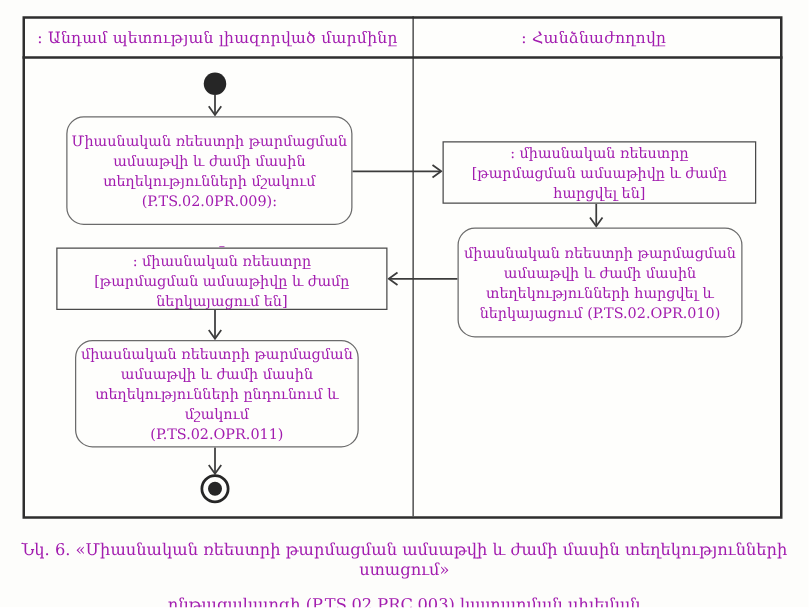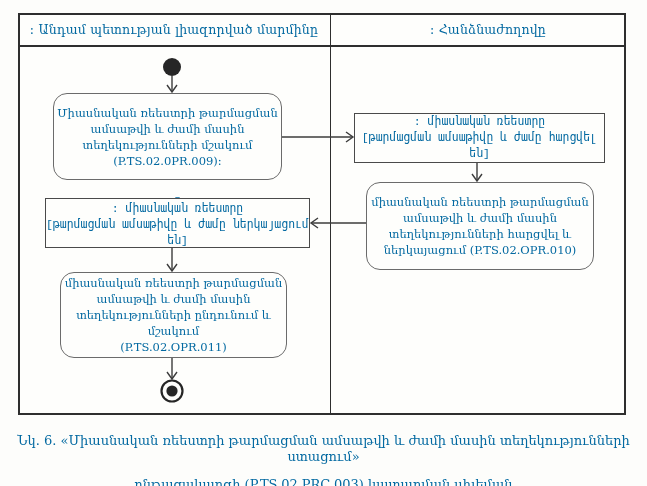--- a/index.html
+++ b/index.html
@@ -6,21 +6,21 @@
     margin: 0;
     padding: 0;
     background: #ffffff;
     font-family: "DejaVu Serif", "DejaVu Sans", serif;
   }
   .screen {
     position: relative;
     width: 647px;
     height: 486px;
     background: #fdfdfb;
-    color: #0369a1;
+    color: #a21caf;
     overflow: hidden;
   }
   
   .frame {
     position: absolute;
     left: 18px; top: 13px;
     width: 604px; height: 398px;
     border: 2px solid #2e2e2e;
     background: #fefefc;
   }
@@ -37,21 +37,21 @@
     border-left: 1.5px solid #2e2e2e;
   }
   .lane-header {
     position: absolute;
     top: 13px; height: 32px;
     display: flex; align-items: center; justify-content: center;
     font-size: 12.5px;
     letter-spacing: 0.2px;
   }
   .lane-header.left  { left: 18px;  width: 312px; }
-  .lane-header.right { left: 341px; width: 294px; }
+  .lane-header.right { left: 328px; width: 294px; }
 
   
   .node {
     position: absolute;
     box-sizing: border-box;
     display: flex;
     flex-direction: column;
     align-items: center;
     justify-content: center;
     text-align: center;
@@ -59,21 +59,20 @@
     line-height: 16px;
     background: #fefefc;
   }
   .activity {
     border: 1.3px solid #6b6b6b;
     border-radius: 14px;
     text-align: center;
   }
   .object {
     border: 1.4px solid #4a4a4a;
-    font-family: Liberation Mono, monospace;
   }
   .act1 { left: 53px;  top: 93px;  width: 229px; height: 87px; }
   .obj1 { left: 354px; top: 113px; width: 251px; height: 50px; }
   .act2 { left: 366px; top: 182px; width: 228px; height: 88px; }
   .obj2 { left: 45px;  top: 198px; width: 265px; height: 50px; }
   .act3 { left: 60px;  top: 272px; width: 227px; height: 86px; }
   .tiny-dash {
     font-size: 10px;
     line-height: 7px;
     height: 7px;

